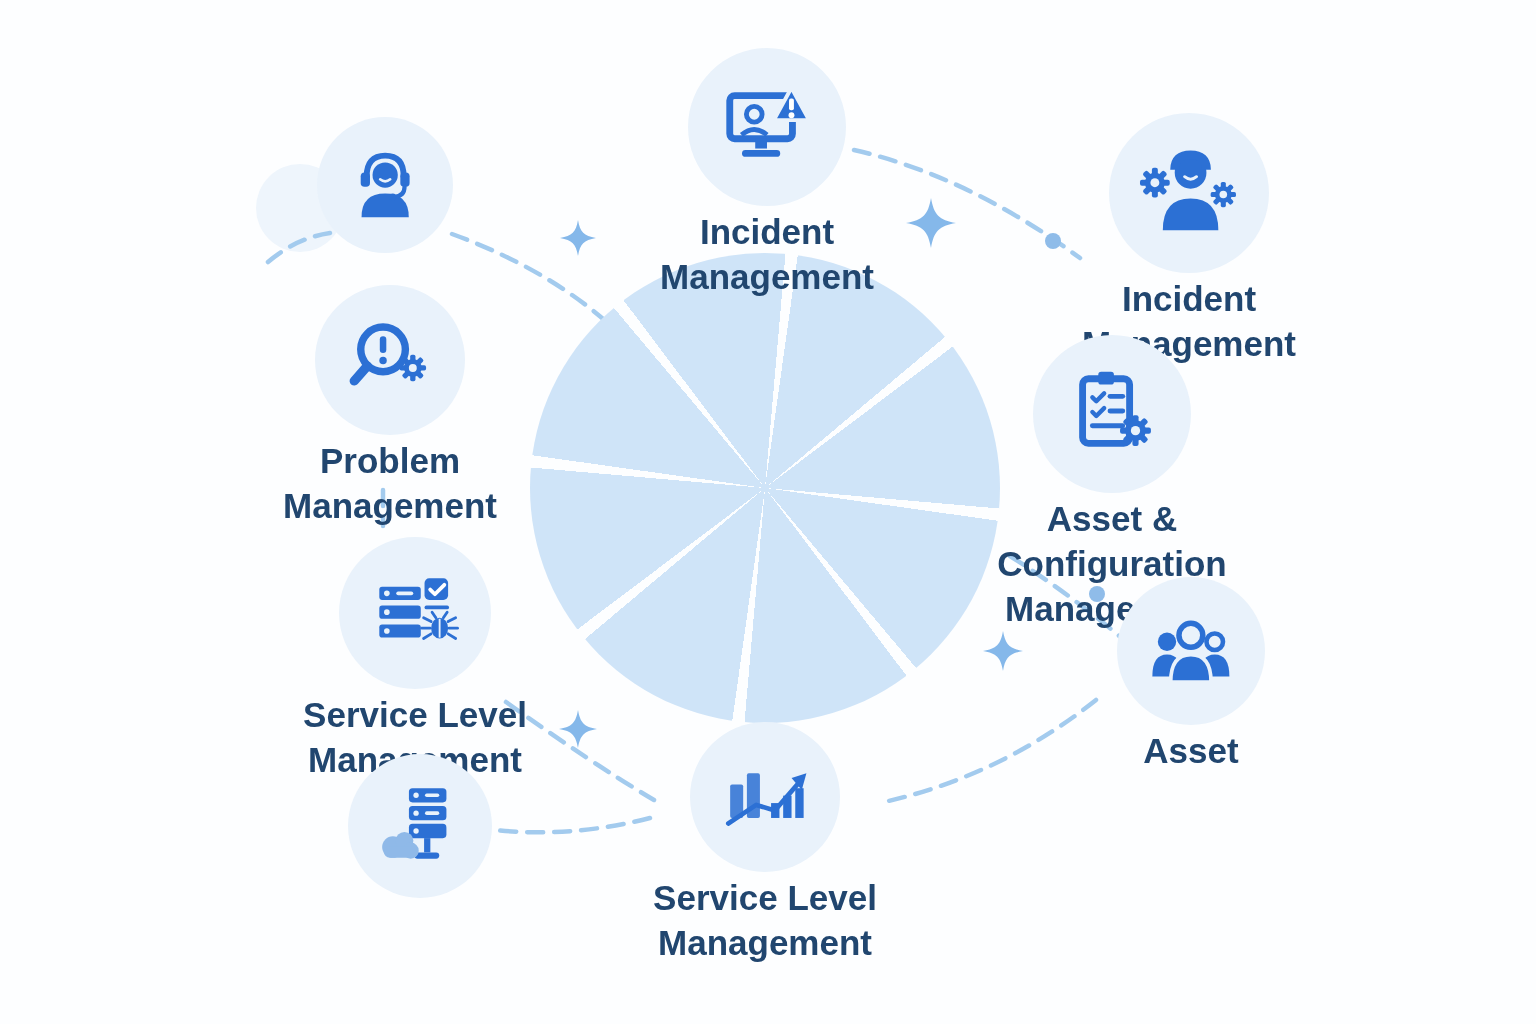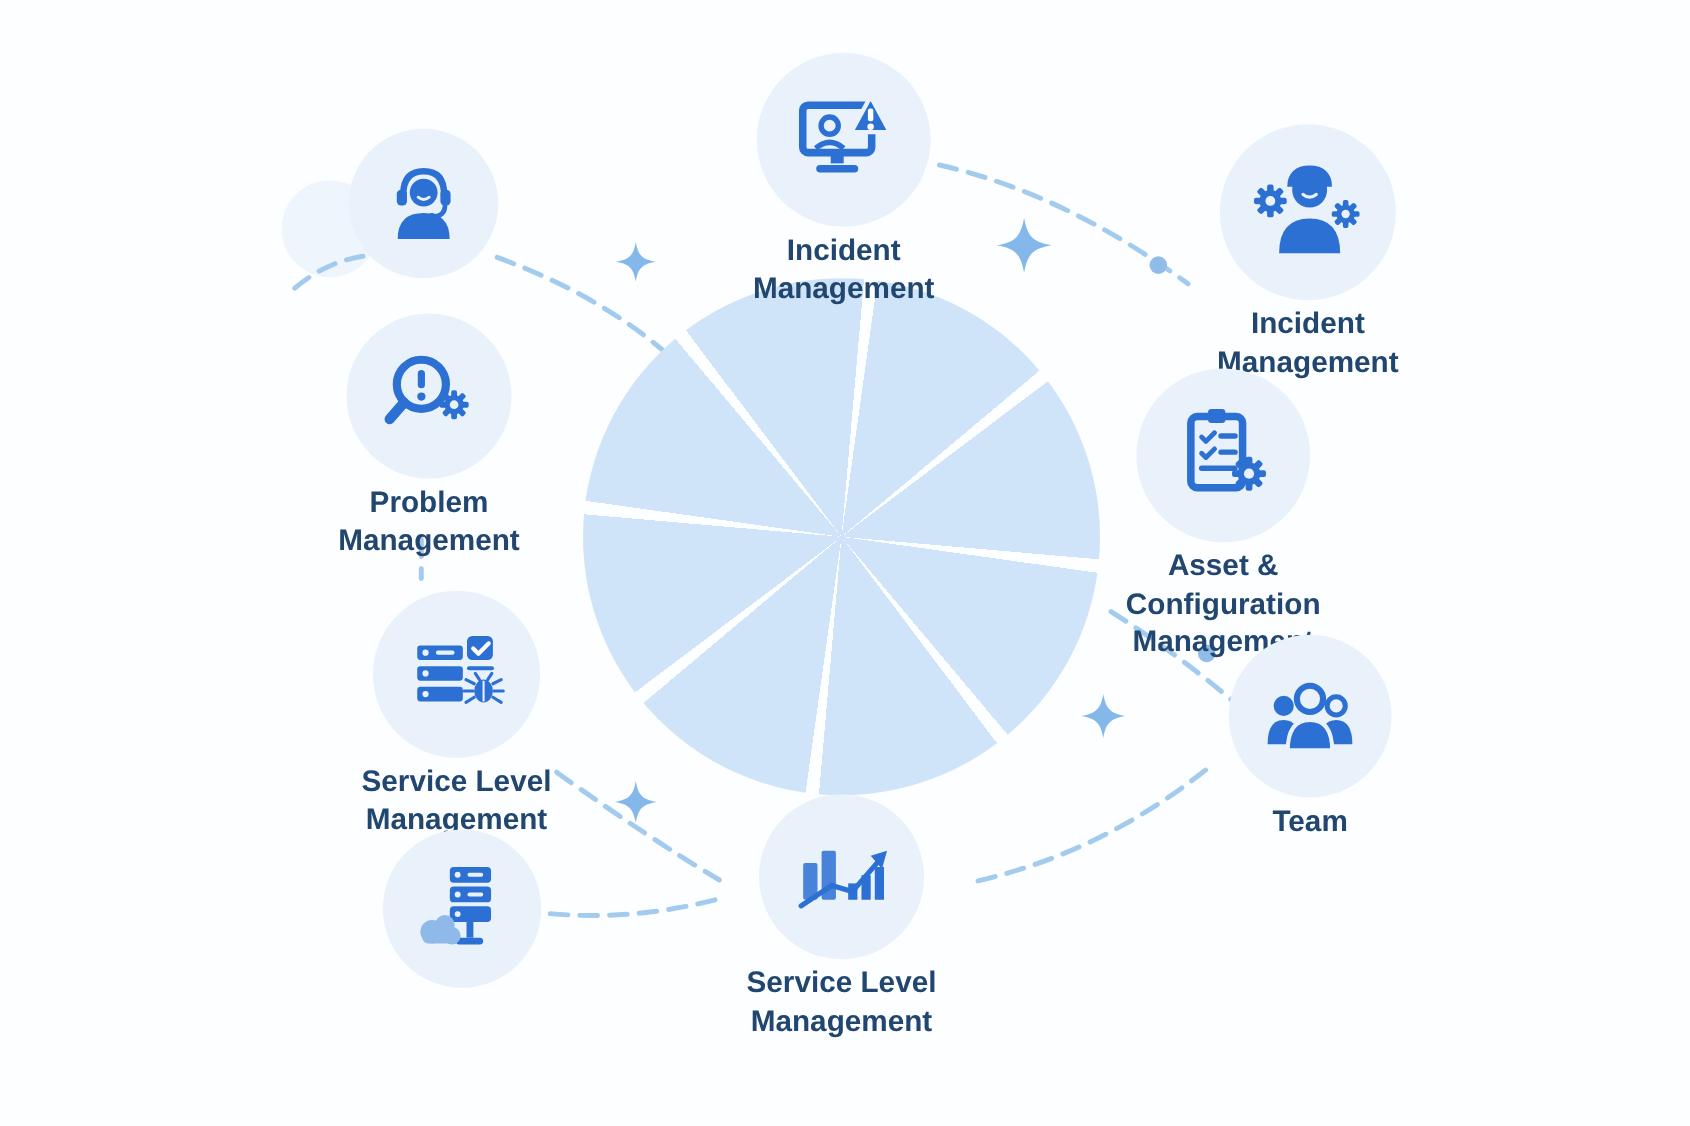--- a/index.html
+++ b/index.html
@@ -24,21 +24,21 @@
   .center-circle { position:absolute; left:553px; top:276px; width:424px; height:424px; border-radius:50%;
     background: radial-gradient(circle at 42% 32%, #4a8ce0 0%, #3a7cd7 55%, #2f6fce 100%);
     box-shadow: 0 0 0 7px rgba(255,255,255,.95), 0 14px 34px rgba(47,111,206,.22);
     display:flex; flex-direction:column; align-items:center; justify-content:center; text-align:center; color:#ffffff; }
   .center-title { font-size:86px; font-weight:800; letter-spacing:2px; line-height:1; }
   .center-sub { font-size:46px; font-weight:600; line-height:1.18; margin-top:16px; }
 
   .node { position:absolute; transform:translateX(-50%); display:flex; flex-direction:column; align-items:center; }
   .bubble { border-radius:50%; background:#e9f2fb; display:flex; align-items:center; justify-content:center; }
   .bubble svg { width:62%; height:62%; color:#2c70d4; display:block; }
-  .label { margin-top:4px; font-size:27px; font-weight:600; color:#21466f; text-align:center; line-height:1.28; width:260px; }
+  .label { margin-top:4px; font-size:35px; font-weight:600; color:#21466f; text-align:center; line-height:1.28; width:260px; }
 
   .defs-hidden { position:absolute; width:0; height:0; overflow:hidden; }
 </style>
 </head>
 <body>
 
 <div class="canvas">
 
   <svg class="defs-hidden" aria-hidden="true">
     <defs>
@@ -196,21 +196,21 @@
         <g fill="currentColor">
           <circle cx="24" cy="40" r="10"></circle>
           <path d="M8 78 Q8 54 24 54 Q40 54 40 78 Z"></path>
           <path d="M60 78 Q60 54 76 54 Q92 54 92 78 Z"></path>
         </g>
         <circle cx="76" cy="40" r="9" fill="#e9f2fb" stroke="currentColor" stroke-width="5"></circle>
         <path d="M28 84 Q28 54 50 54 Q72 54 72 84 Z" fill="currentColor" stroke="#e9f2fb" stroke-width="4"></path>
         <circle cx="50" cy="33" r="13" fill="#e9f2fb" stroke="currentColor" stroke-width="6"></circle>
       </svg>
     </div>
-    <div class="label">Team</div>
+    <div class="label">Asset</div>
   </div>
 
   <div class="node" style="left:765px; top:722px;">
     <div class="bubble" style="width:150px;height:150px;">
       <svg viewBox="0 0 100 100">
         <g fill="currentColor" opacity="0.85">
           <rect x="12" y="36" width="14" height="36" rx="2"></rect>
           <rect x="30" y="24" width="14" height="48" rx="2"></rect>
         </g>
         <g fill="currentColor">

